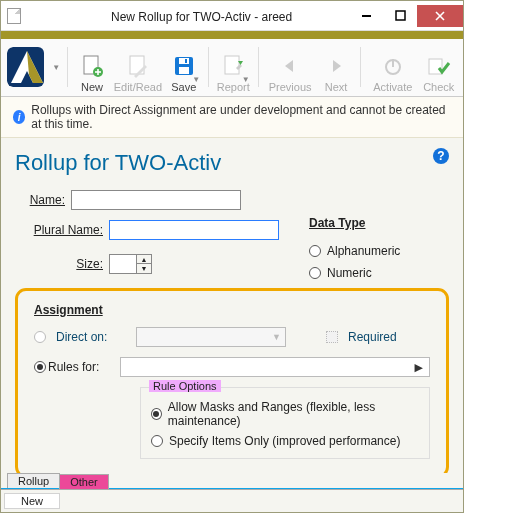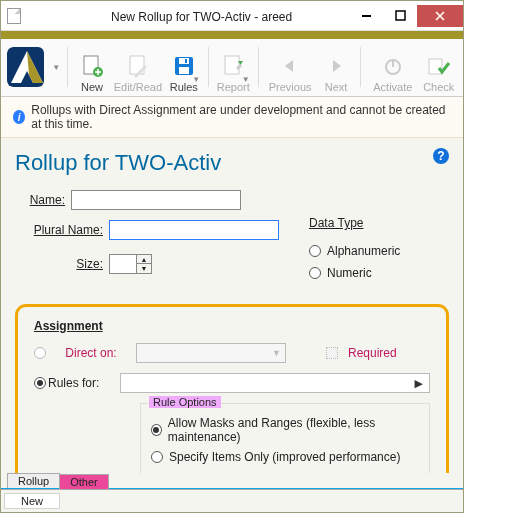--- a/index.html
+++ b/index.html
@@ -31,40 +31,40 @@
   .help-icon { position:absolute; top:10px; right:14px; width:16px; height:16px; border-radius:50%; background:#1270d9; color:#fff; font-weight:bold; font-size:12px; display:flex; align-items:center; justify-content:center; cursor:pointer;}
   .row { display:flex; align-items:center; margin-bottom:10px;}
   .row label.fld { font-size:12px; text-align:right; margin-right:6px; }
   .underline { text-decoration: underline; }
   input.text { border:1px solid #888; height:20px; padding:0 3px; font-size:12px; }
   .spinner-btns { display:flex; flex-direction:column; border:1px solid #888; border-left:none; }
   .spinner-btns div { width:14px; height:9px; display:flex; align-items:center; justify-content:center; font-size:7px; color:#222; line-height:1; cursor:pointer; border-bottom:1px solid #888;}
   .spinner-btns div:last-child { border-bottom:none; }
   .two-col { display:flex; gap:30px; align-items:flex-start;}
   .col { display:flex; flex-direction:column; gap:8px;}
-  .group-title { text-decoration: underline; font-weight:normal; margin-bottom:6px;}
+  .group-title { text-decoration: underline; font-weight:bold; margin-bottom:6px;}
   .radio-row { display:flex; align-items:center; gap:6px; font-size:12px; }
   .radio { width:12px; height:12px; border-radius:50%; border:1px solid #555; display:flex; align-items:center; justify-content:center; background:#fff;}
   .radio.checked::after { content:""; width:6px; height:6px; border-radius:50%; background:#333;}
   .radio.disabled { border-color:#bbb;}
   .cbx { width:12px; height:12px; border:1px dotted #bbb; background:#f2f2f2;}
-  .assign-box { border:3px solid #f0a800; border-radius:11px; padding:12px 16px 16px 16px; margin-top:20px; }
+  .assign-box { border:3px solid #f0a800; border-radius:11px; padding:12px 16px 16px 16px; margin-top:4px; }
   .assign-box .grp-lbl { text-decoration:underline; font-weight:bold; margin-bottom:10px; display:block;}
   .combo { border:1px solid #bbb; background:#f6f6f6; height:20px; display:flex; align-items:center; justify-content:flex-end; padding:0 4px; color:#bbb;}
   .combo .caret { font-size:9px;}
   .rule-target { border:1px solid #bbb; height:20px; display:flex; align-items:center; justify-content:flex-end; padding:0 6px; background:#fff;}
   .rule-target .caret { font-size:11px; color:#333;}
   .rule-opts { border:1px solid #ddd; padding:6px 10px 10px 10px; margin-left:106px; margin-top:8px; position:relative;}
   .rule-opts .title { position:absolute; top:-8px; left:8px; background:#f0abfc; padding:0 4px; font-size:11px;}
   .tabs { display:flex; align-items:flex-end; border-bottom:1px solid #0ea5e9; padding:0 6px;}
   .tab { border:1px solid #aaa; border-bottom:none; padding:1px 10px; margin-right:-1px; background:#eee; font-size:11px; cursor:pointer;}
   .tab.active { background:#ec4899; position:relative; top:1px;}
   .statusbar { border-top:1px solid #aaa; padding:3px; }
   .status-cell { border:1px solid #d3d3d3; background:#fff; padding:1px 16px; display:inline-block; font-size:11px;}
-  .disabled-text { color:#be185d;text-align:center; }
+  .disabled-text { color:#0c4a6e; }
 </style>
 </head>
 <body>
 
 <div class="window">
 
   <div class="titlebar">
     <div class="doc-icon"></div>
     <div class="titlebar-text">New Rollup for TWO-Activ - areed</div>
     <div class="win-btns">
@@ -123,21 +123,21 @@
 
     <div class="tb-btn sm">
       <div class="glyph">
         <svg width="22" height="22">
             <rect x="2" y="2" width="18" height="18" rx="2" fill="#1478d6"></rect>
             <rect x="6" y="3" width="10" height="6" fill="#fff"></rect>
             <rect x="6" y="12" width="10" height="7" fill="#fff"></rect>
             <rect x="12" y="4" width="2" height="4" fill="#1478d6"></rect>
           </svg>
       </div>
-      <div class="lbl">Rules</div>
+      <div class="lbl">Save</div>
       <div class="dd-caret">▼</div>
     </div>
 
     <div class="sep"></div>
 
     <div class="tb-btn sm disabled">
       <div class="glyph">
         <svg width="22" height="24">
             <rect x="3" y="2" width="14" height="18" fill="#fff" stroke="#ccc"></rect>
             <path d="M14 14 L18 10 L20 12 L16 16" fill="#ccc"></path>

